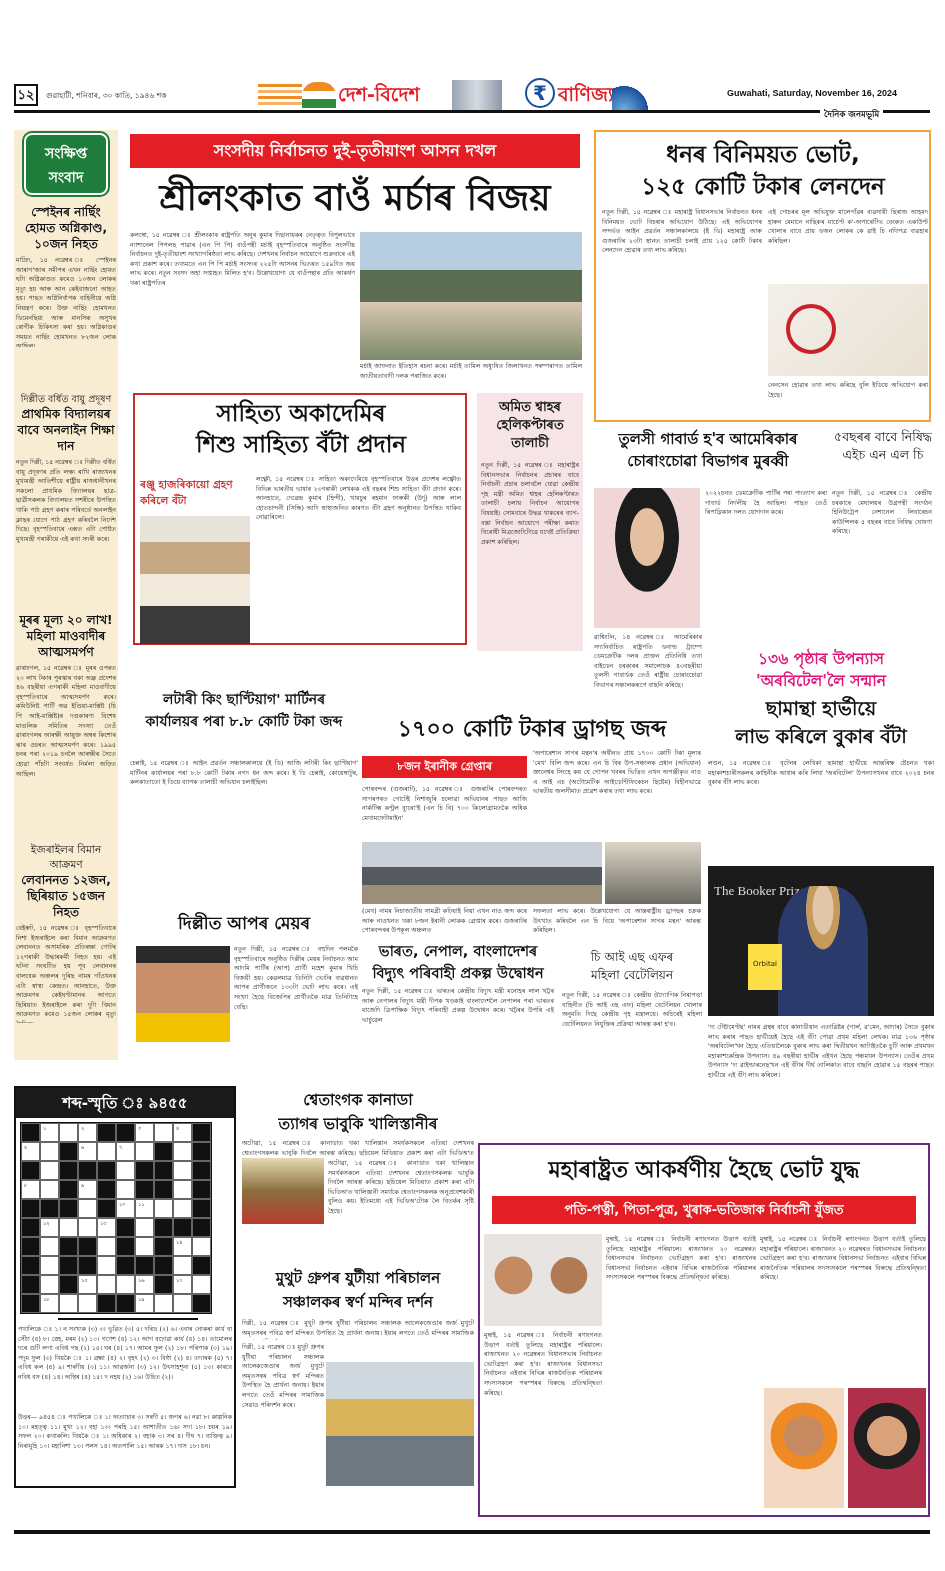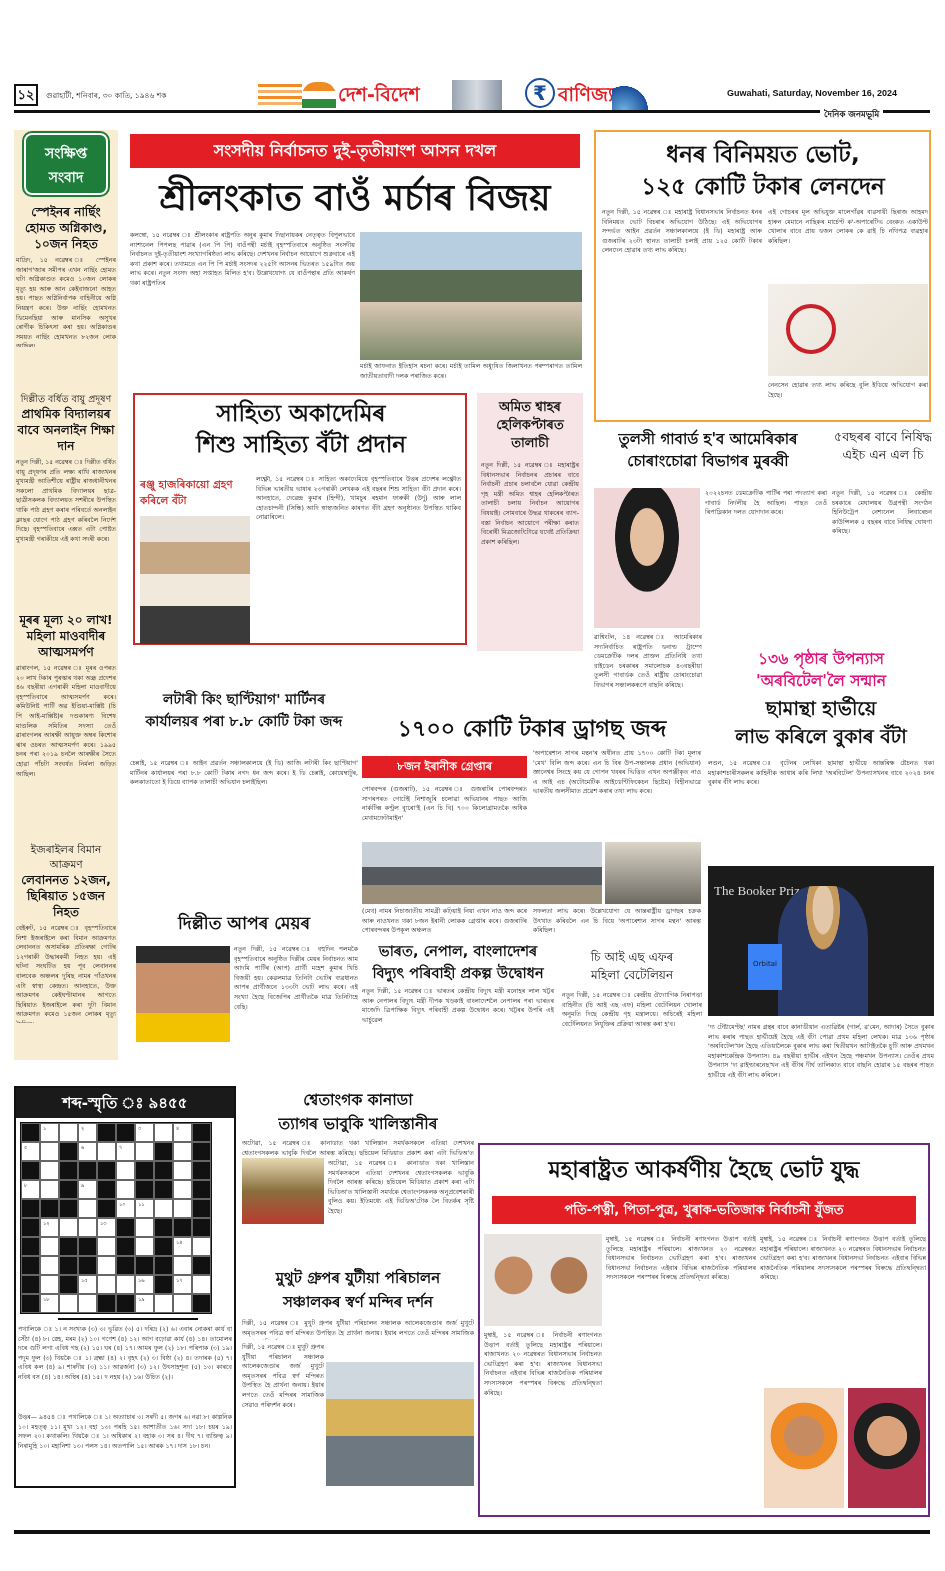--- a/index.html
+++ b/index.html
@@ -133,21 +133,21 @@
   <div>'অৰবিটেল'লৈ সন্মান</div>
 </div>
 <div class="abs hl" style="left:708px;top:694px;width:226px;font-size:19px;line-height:28px">
   <div>ছামান্থা হাৰ্ভীয়ে</div>
   <div>লাভ কৰিলে বুকাৰ বঁটা</div>
 </div>
 <div class="abs body-text" style="left:708px;top:758px;width:226px;height:104px">লণ্ডন, ১৫ নৱেম্বৰ ঃ বৃটেনৰ লেখিকা ছামান্থা হাৰ্ভীয়ে আন্তৰিক্ষ ষ্টেচনত থকা মহাকাশচাৰীসকলৰ কাহিনীক আধাৰ কৰি লিখা 'অৰবিটেল' উপন্যাসখনৰ বাবে ২০২৪ চনৰ বুকাৰ বঁটা লাভ কৰে।</div>
 <div class="abs" style="left:708px;top:866px;width:226px;height:150px;background:#1b1b1b;overflow:hidden">
   <div style="position:absolute;left:6px;top:18px;font-size:13px;line-height:14px;color:#ddd;font-family:'Liberation Serif',serif;white-space:pre-line">The Booker Prize 2024</div>
   <div style="position:absolute;left:70px;top:20px;width:90px;height:130px;border-radius:40% 40% 0 0;background:radial-gradient(ellipse at 50% 18%,#e2c6a8 0 16%,#c69a5d 17% 26%,#2a3a6a 27%)"></div>
-  <div style="position:absolute;left:40px;top:78px;width:34px;height:46px;background:#3b82f6;font-size:7px;color:#222;text-align:center;padding-top:16px">Orbital</div>
+  <div style="position:absolute;left:40px;top:78px;width:34px;height:46px;background:#fde047;font-size:7px;color:#222;text-align:center;padding-top:16px">Orbital</div>
 </div>
 <div class="abs body-text" style="left:708px;top:1022px;width:226px;height:112px">'দ্য টেষ্টামেণ্টছ' নামৰ গ্ৰন্থৰ বাবে কানাডীয়ান এতাৱিষ্টৰ (গাৰ্ল, ৱ'মেন, আদাৰ) সৈতে বুকাৰ লাভ কৰাৰ পাছত হাৰ্ভীয়েই হৈছে এই বঁটা পোৱা প্ৰথম মহিলা লেখক। মাত্ৰ ১৩৬ পৃষ্ঠাৰ 'অৰবিটেল'খন হৈছে এতিয়ালৈকে বুকাৰ লাভ কৰা দ্বিতীয়খন আটাইতকৈ চুটি আৰু প্ৰথমখন মহাকাশকেন্দ্ৰিক উপন্যাস। ৪৯ বছৰীয়া হাৰ্ভীৰ এইখন হৈছে পঞ্চমখন উপন্যাস। তেওঁৰ প্ৰথম উপন্যাস 'দ্য ৱাইল্ডাৰনেছ'খন এই বঁটাৰ দীৰ্ঘ তালিকাত বাবে বাছনি হোৱাৰ ১৫ বছৰৰ পাছত হাৰ্ভীয়ে এই বঁটা লাভ কৰিলে।</div>
 
 <div class="abs hl" style="left:130px;top:908px;width:228px;font-size:17px;line-height:30px">দিল্লীত আপৰ মেয়ৰ</div>
 <div class="abs" style="left:136px;top:946px;width:94px;height:96px;background:linear-gradient(180deg,#2a2a2a 0 18%,#c9906c 18% 70%,#f2c200 70%)"></div>
 <div class="abs body-text" style="left:234px;top:944px;width:124px;height:98px">নতুন দিল্লী, ১৫ নৱেম্বৰ ঃ বহুদিন পলমকৈ বৃহস্পতিবাৰে অনুষ্ঠিত দিল্লীৰ মেয়ৰ নিৰ্বাচনত আম আদমি পাৰ্টিৰ (আপ) প্ৰাৰ্থী মহেশ কুমাৰ খিচি বিজয়ী হয়। কেৱলমাত্ৰ তিনিটা ভোটৰ ব্যৱধানত আপৰ প্ৰাৰ্থীজনে ১৩৩টা ভোট লাভ কৰে। এই সংখ্যা হৈছে বিজেপিৰ প্ৰাৰ্থীতকৈ মাত্ৰ তিনিটাহে বেছি।</div>
 
 <div class="abs hl" style="left:362px;top:940px;width:192px;font-size:14.5px;line-height:22px">
   <div>ভাৰত, নেপাল, বাংলাদেশৰ</div>
   <div>বিদ্যুৎ পৰিবাহী প্ৰকল্প উদ্বোধন</div>

